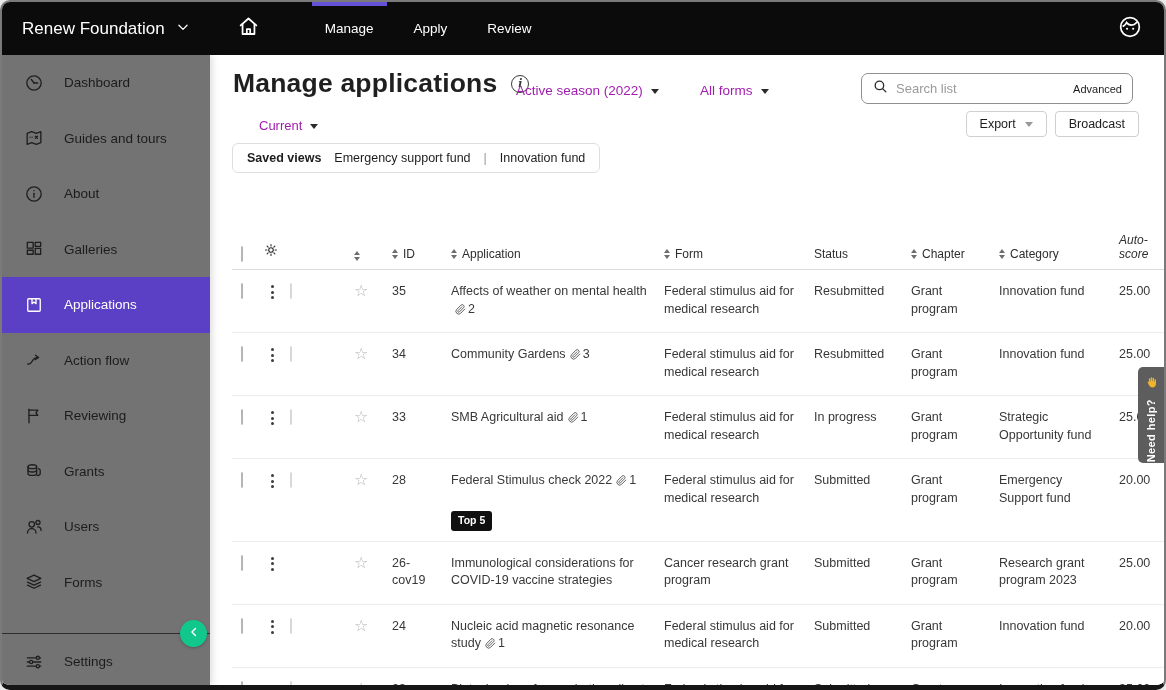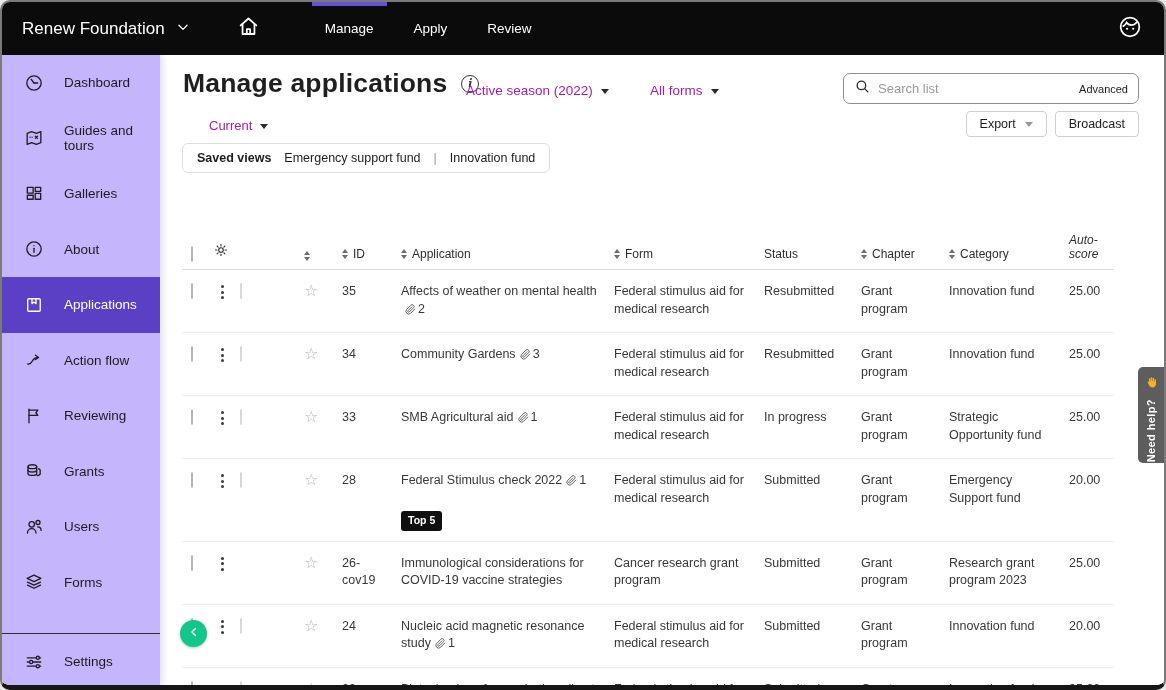--- a/index.html
+++ b/index.html
@@ -13,21 +13,21 @@
   
   .topbar{ height:53px; background:#0b0b0b; display:flex; align-items:center; color:#fff; position:relative; z-index:6;}
   .org{ margin-left:20px; display:flex; align-items:center; gap:11px; font-size:17px; cursor:pointer;}
   .home-btn{ margin-left:46px; display:flex; align-items:center; cursor:pointer;}
   .top-tabs{ display:flex; margin-left:62px; gap:36px; height:53px; }
   .top-tab{ display:flex; align-items:center; font-size:13.5px; position:relative; cursor:pointer; padding:0 2px;}
   .top-tab.active::before{ content:""; position:absolute; top:0; left:-11px; right:-11px; height:4px; background:#6351d6; }
   .avatar{ margin-left:auto; margin-right:21px; display:flex; cursor:pointer;}
   
   .frame-body{ display:flex; height:630px; }
-  .sidebar{ width:158px; background:#c4b5fd; position:relative; z-index:5;
+  .sidebar{ width:208px; background:#737373; position:relative; z-index:5;
     box-shadow:2px 0 7px rgba(0,0,0,.14); flex:none; }
   .side-item{ height:55.5px; display:flex; align-items:center; padding-left:22px; gap:20px;
     font-size:13.5px; color:#1c1c1c; cursor:pointer; }
   .side-item .ic{ width:20px; height:20px; flex:none; display:flex; }
   .side-item svg{ stroke:#1f1f1f; fill:none; stroke-width:1.6; stroke-linecap:round; stroke-linejoin:round; }
   .side-item.active{ background:#5b3fc4; color:#fff; }
   .side-item.active svg{ stroke:#fff; }
   .side-divider{ border-top:1.5px solid #2e2e2e; margin-top:23px; }
   .collapse-btn{ position:absolute; left:178px; top:565px; width:27px; height:27px; border-radius:50%;
     background:#12c78c; display:flex; align-items:center; justify-content:center; cursor:pointer; z-index:7;
@@ -37,21 +37,21 @@
   .page-title-row{ position:absolute; left:23px; top:13px; display:flex; align-items:center; gap:14px;}
   .page-title{ font-size:26.5px; color:#1f1f1f; letter-spacing:.2px; }
   .info-icon{ width:18px; height:18px; border:1.4px solid #3a3a3a; border-radius:50%;
     display:flex; align-items:center; justify-content:center;
     font:italic 600 11px "DejaVu Serif", serif; color:#3a3a3a; cursor:pointer;}
   .drop-text{ position:absolute; font-size:13.5px; color:#a21caf; display:flex; align-items:center; gap:8px; cursor:pointer;}
   .season{ left:306px; top:28px; }
   .forms-filter{ left:490px; top:28px; }
   .caret{ width:0; height:0; border-left:4.5px solid transparent; border-right:4.5px solid transparent; border-top:5px solid #2a2a2a; margin-top:1px;}
   .caret.gray{ border-top-color:#9a9a9a; }
-  .search-box{ position:absolute; right:25px; top:18px; width:296px; height:31px;
+  .search-box{ position:absolute; right:31px; top:18px; width:272px; height:31px;
     border:1.4px solid #8f8f8f; border-radius:7px; display:flex; align-items:center; padding:0 10px; gap:7px; background:#fff;}
   .search-box input{ border:none; outline:none; flex:1; font-size:13px; font-family:inherit; color:#222; min-width:0;}
   .search-box input::placeholder{ color:#9a9a9a; }
   .advanced{ font-size:11px; color:#1d1d1d; cursor:pointer; white-space:nowrap;}
   .right-btns{ position:absolute; right:25px; top:56px; display:flex; gap:8px;}
   .btn{ border:1px solid #cfcfcf; border-radius:4px; background:#fff; font-size:12.5px; color:#1d1d1d;
     padding:5px 13px; display:flex; align-items:center; gap:9px; cursor:pointer; font-family:inherit;}
   .current{ left:49px; top:63px; font-size:13px; }
   .saved-views{ position:absolute; left:22px; top:88px; border:1px solid #dedede; border-radius:6px;
     padding:7px 14px; display:flex; align-items:center; gap:13px; font-size:12.5px; color:#1d1d1d;}
@@ -153,37 +153,37 @@
               <path d="M3.8 6.5l5.4-2.2 5.6 2.2 5.4-2.2v13.2l-5.4 2.2-5.6-2.2-5.4 2.2z"></path>
               <path d="M7.2 11h.01M9.7 11h.01"></path>
               <path d="M13.6 9.8l2.6 2.6M16.2 9.8l-2.6 2.6"></path>
             </svg>
           </span>
         <span>Guides and tours</span>
       </div>
       <div class="side-item">
         <span class="ic">
             <svg width="20" height="20" viewBox="0 0 24 24">
+              <circle cx="12" cy="12" r="8.6"></circle>
+              <path d="M12 8h.01"></path>
+              <path d="M12 11.2V16"></path>
+            </svg>
+          </span>
+        <span>About</span>
+      </div>
+      <div class="side-item">
+        <span class="ic">
+            <svg width="20" height="20" viewBox="0 0 24 24">
               <rect x="4" y="4" width="7" height="7"></rect>
               <rect x="13.5" y="4" width="6.5" height="4.8"></rect>
               <rect x="4" y="13.5" width="7" height="4.8"></rect>
               <rect x="13.5" y="11.2" width="6.5" height="7.1"></rect>
             </svg>
           </span>
         <span>Galleries</span>
-      </div>
-      <div class="side-item">
-        <span class="ic">
-            <svg width="20" height="20" viewBox="0 0 24 24">
-              <circle cx="12" cy="12" r="8.6"></circle>
-              <path d="M12 8h.01"></path>
-              <path d="M12 11.2V16"></path>
-            </svg>
-          </span>
-        <span>About</span>
       </div>
       <div class="side-item active">
         <span class="ic">
             <svg width="20" height="20" viewBox="0 0 24 24">
               <rect x="4.5" y="4.5" width="15" height="15" rx="1.2"></rect>
               <path d="M9.6 4.8v5.6l2.4-1.9 2.4 1.9V4.8"></path>
             </svg>
           </span>
         <span>Applications</span>
       </div>

